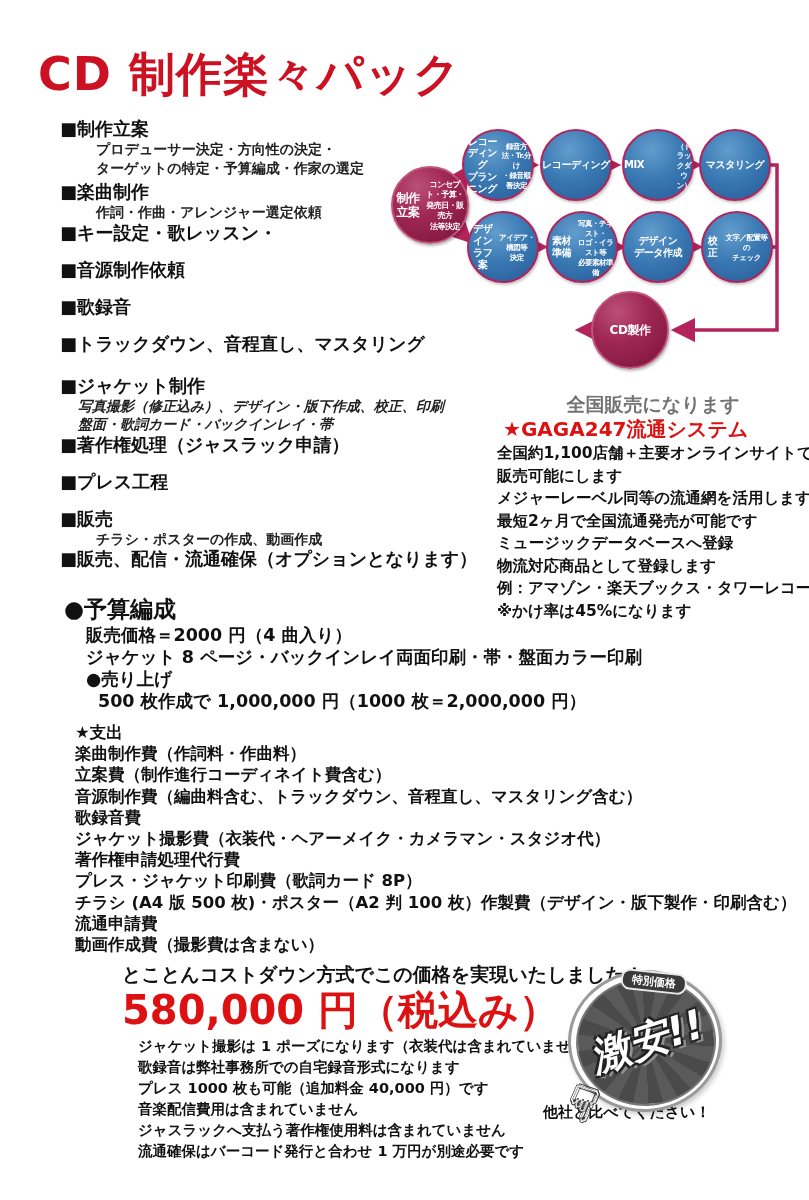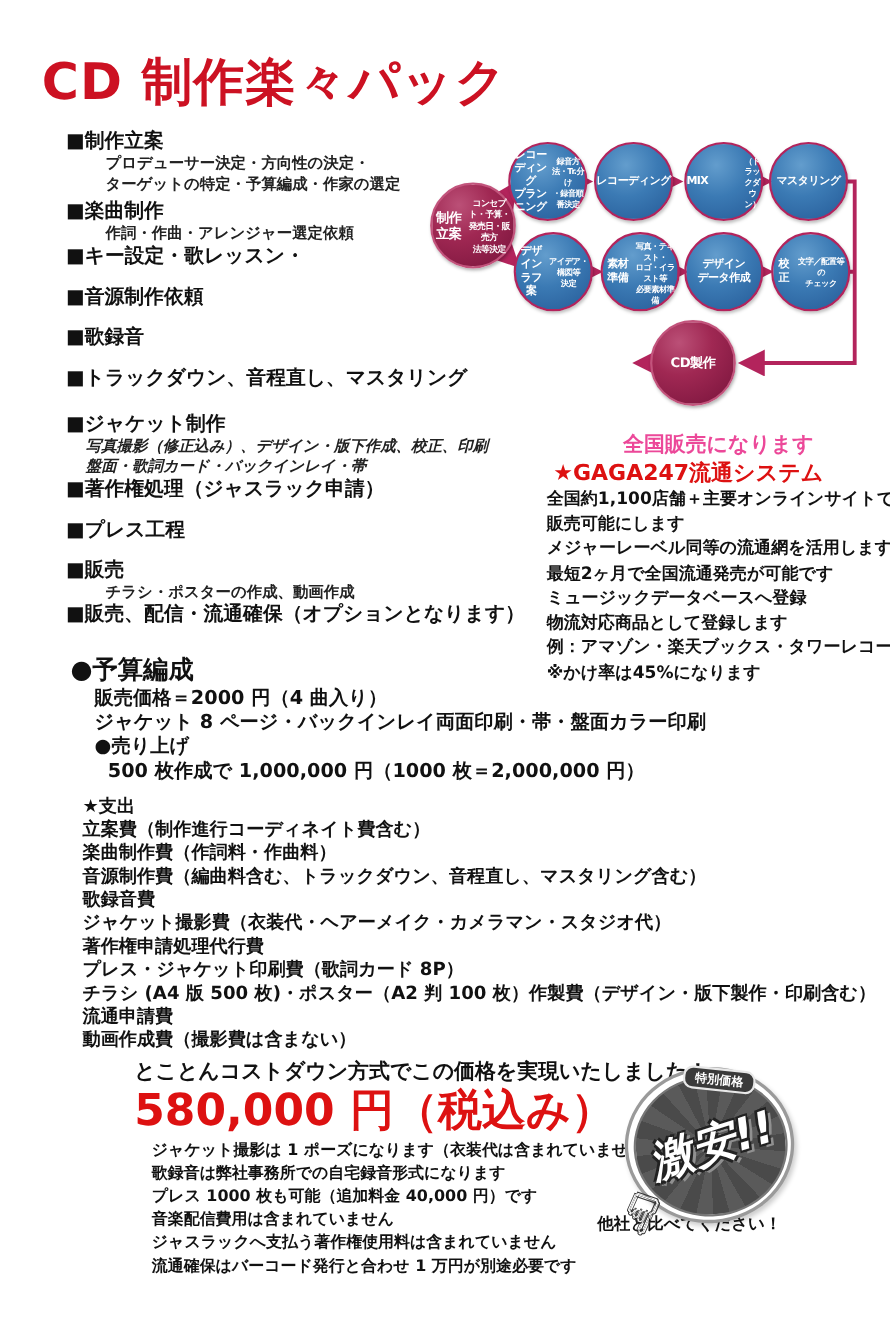--- a/index.html
+++ b/index.html
@@ -31,21 +31,21 @@
       background:radial-gradient(circle at 33% 25%, #bb5077 0%, #a02853 40%, #851a43 80%, #76143a 100%);
       box-shadow:1px 2px 3px rgba(0,0,0,.3);}
   .c-title{font-size:10px;font-weight:bold;line-height:1.18;white-space:pre-line;letter-spacing:-0.5px;}
   .node.red .c-title{font-size:12px;}
   .c-desc{font-size:7.5px;font-weight:bold;line-height:1.3;white-space:pre-line;
           margin-top:2px;letter-spacing:-0.5px;}
   .node.red .c-desc{font-size:8px;}
 
   
   .dist{position:absolute;left:497px;top:392px;width:312px;}
-  .dist-heading{font-size:19px;font-weight:bold;color:#ec4899;text-align:center;line-height:24px;}
+  .dist-heading{font-size:19px;font-weight:bold;color:#737373;text-align:center;line-height:24px;}
   .dist-sub{font-size:20px;font-weight:bold;color:#dd1111;line-height:26px;padding-left:6px;white-space:nowrap;}
   .dist-line{font-size:15.5px;font-weight:bold;color:#111;line-height:22.5px;white-space:nowrap;}
 
   
   .budget{position:absolute;left:64px;top:594px;width:720px;}
   .budget-heading{font-size:23px;font-weight:bold;line-height:30px;}
   .budget .bline{font-size:17.5px;font-weight:bold;line-height:22px;padding-left:22px;white-space:nowrap;}
   .budget .bline.indent{padding-left:34px;}
 
   
@@ -215,22 +215,22 @@
   <div class="budget">
     <div class="budget-heading">●予算編成</div>
     <div class="bline">販売価格＝2000 円（4 曲入り）</div>
     <div class="bline">ジャケット 8 ページ・バックインレイ両面印刷・帯・盤面カラー印刷</div>
     <div class="bline">●売り上げ</div>
     <div class="bline indent">500 枚作成で 1,000,000 円（1000 枚＝2,000,000 円）</div>
   </div>
 
   <div class="expenses">
     <div class="eline">★支出</div>
+    <div class="eline">楽曲制作費（作詞料・作曲料）</div>
     <div class="eline">立案費（制作進行コーディネイト費含む）</div>
-    <div class="eline">楽曲制作費（作詞料・作曲料）</div>
     <div class="eline">音源制作費（編曲料含む、トラックダウン、音程直し、マスタリング含む）</div>
     <div class="eline">歌録音費</div>
     <div class="eline">ジャケット撮影費（衣装代・ヘアーメイク・カメラマン・スタジオ代）</div>
     <div class="eline">著作権申請処理代行費</div>
     <div class="eline">プレス・ジャケット印刷費（歌詞カード 8P）</div>
     <div class="eline">チラシ (A4 版 500 枚)・ポスター（A2 判 100 枚）作製費（デザイン・版下製作・印刷含む）</div>
     <div class="eline">流通申請費</div>
     <div class="eline">動画作成費（撮影費は含まない）</div>
   </div>
 

